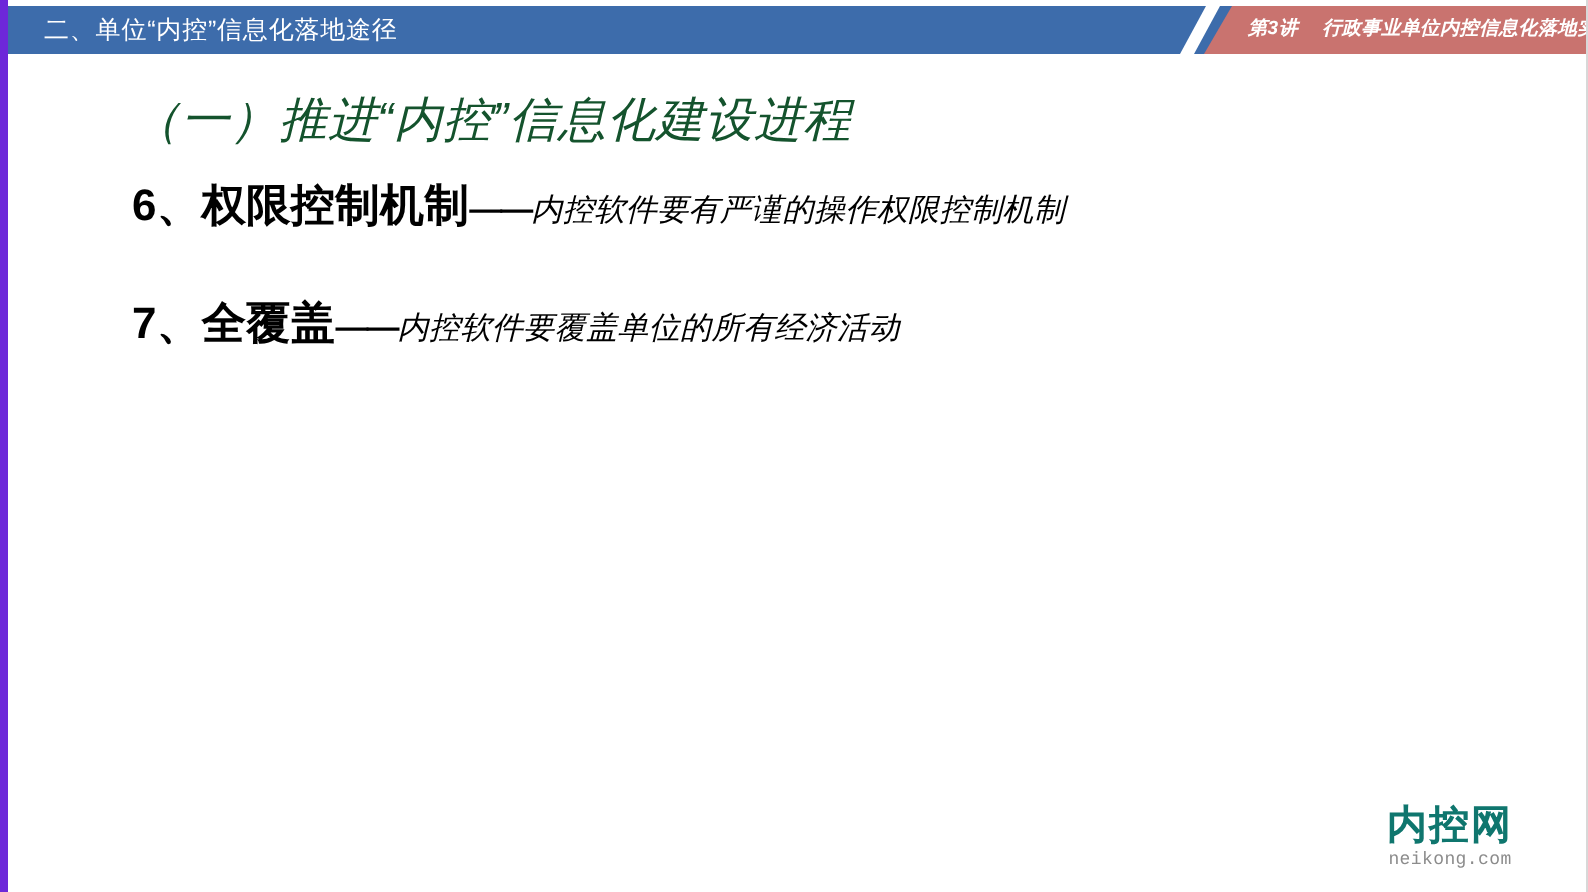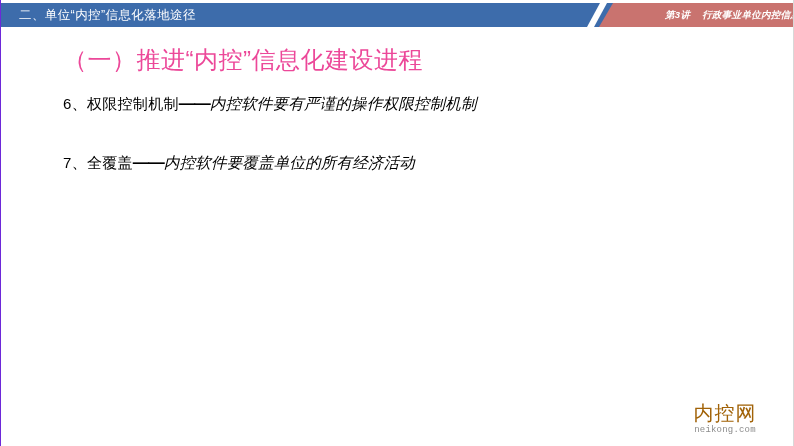--- a/index.html
+++ b/index.html
@@ -13,21 +13,21 @@
     font-family: "Liberation Sans", "DejaVu Sans", sans-serif;
     overflow: hidden;
   }
 
   .slide {
     position: relative;
     width: 794px;
     height: 446px;
     background: #ffffff;
     box-sizing: border-box;
-    border-left: 1px solid #6d28d9;
+    border-left: 4px solid #6d28d9;
     border-right: 1px solid #d8d8d8;
     overflow: hidden;
   }
 
   
   .header {
     position: absolute;
     left: 0;
     top: 0;
     width: 794px;
@@ -92,54 +92,54 @@
     line-height: 20px;
     color: #ffffff;
     font-size: 9.5px;
     font-weight: bold;
     font-style: italic;
     letter-spacing: 0.3px;
     white-space: nowrap;
   }
   .header-red-text .lecture {
     margin-right: 12px;
-    margin-left: 44px;
   }
 
   
   .section-title {
     position: absolute;
     left: 62px;
     top: 44px;
-    color: #ec4899;
+    color: #14532d;
     font-size: 24px;
     letter-spacing: 0.5px;
     white-space: nowrap;
+    font-style: italic;
   }
 
   
   .body-list {
     position: absolute;
     left: 62px;
     top: 88px;
     width: 700px;
   }
 
   .body-line {
     height: 30px;
     line-height: 30px;
     margin-bottom: 29px;
     white-space: nowrap;
     color: #000000;
     font-size: 15.5px;
   }
 
   .body-line .lead {
-    font-weight: normal;
-    font-size: 15px;
+    font-weight: bold;
+    font-size: 22px;
     letter-spacing: 0.3px;
   }
 
   .body-line .dash {
     font-weight: bold;
     font-size: 16.5px;
     letter-spacing: -1px;
   }
 
   .body-line .rest {
@@ -151,23 +151,23 @@
 
   
   .logo {
     position: absolute;
     right: 16px;
     bottom: 10px;
     width: 104px;
     text-align: center;
   }
   .logo-mark {
-    color: #a16207;
+    color: #0f766e;
     font-size: 20px;
-    font-weight: normal;
+    font-weight: bold;
     line-height: 22px;
     letter-spacing: 1px;
   }
   .logo-url {
     color: #8c8c8c;
     font-size: 9px;
     line-height: 12px;
     letter-spacing: 0.2px;
     font-family: Liberation Mono, monospace;
   }

